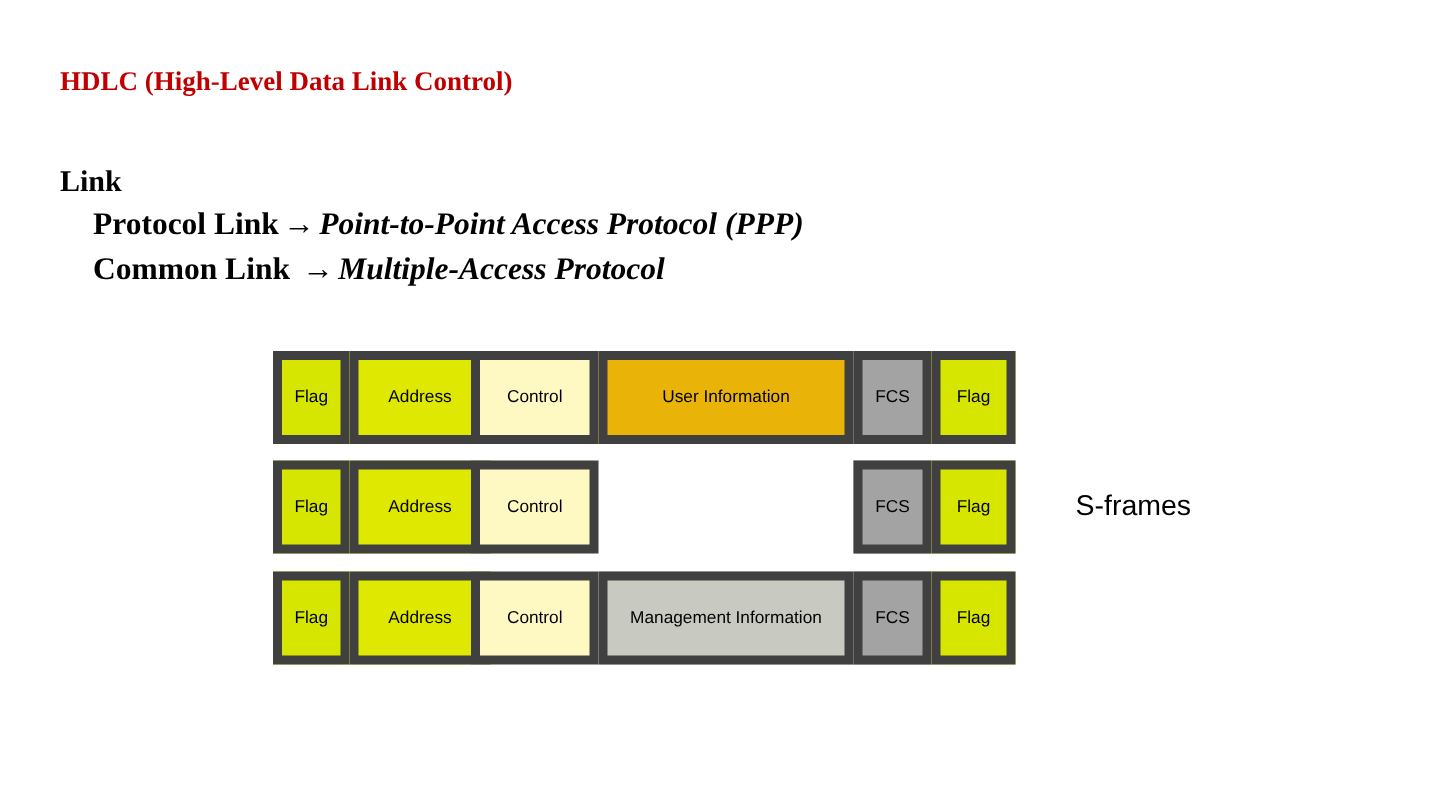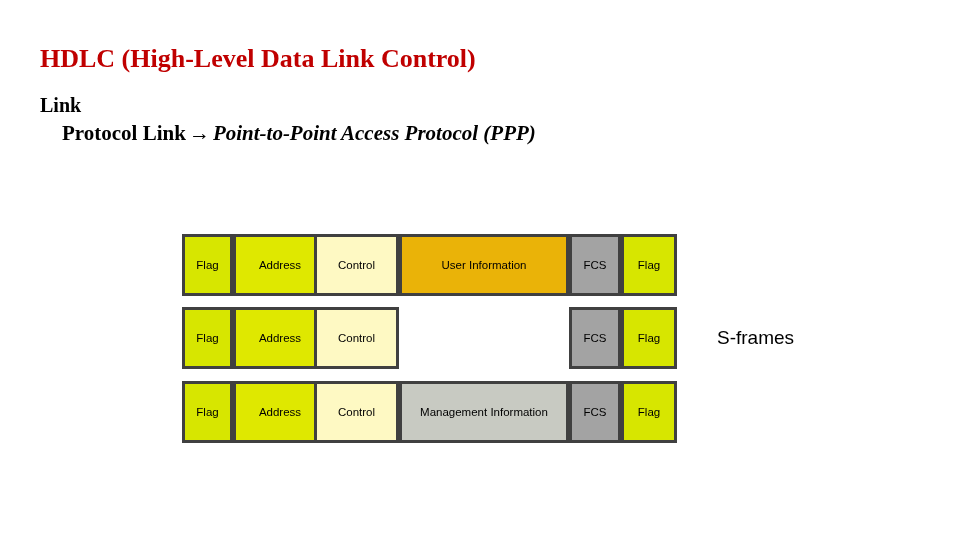--- a/index.html
+++ b/index.html
@@ -14,32 +14,32 @@
     overflow: hidden;
     position: relative;
   }
 
   
   .slide-title {
     position: absolute;
     left: 40px;
     top: 44px;
     font-family: "Liberation Serif", serif;
-    font-size: 26px;
+    font-size: 18px;
     font-weight: bold;
     color: #c00000;
     letter-spacing: 0px;
     white-space: nowrap;
   }
 
   
   .body-block {
     position: absolute;
     left: 40px;
-    top: 92px;
+    top: 108px;
     font-family: "Liberation Serif", serif;
     color: #000000;
   }
   .body-line-1 {
     font-size: 20px;
     font-weight: bold;
     line-height: 26px;
   }
   .body-line-2, .body-line-3 {
     font-size: 21px;
@@ -67,21 +67,21 @@
   }
   .row-1 { top: 0px; }
   .row-2 { top: 73px; }
   .row-3 { top: 147px; }
 
   .cell {
     position: absolute;
     top: 0;
     height: 62px;
     box-sizing: border-box;
-    border: 3px solid #404040;
+    border: 6px solid #404040;
     display: flex;
     align-items: center;
     justify-content: center;
     text-align: center;
     font-size: 11.5px;
     color: #000000;
     line-height: 14px;
     font-family: "Liberation Sans", sans-serif;
   }
   .cell.blank {
@@ -119,20 +119,23 @@
 </head>
 <body>
 
 <div class="slide-title">HDLC (High-Level Data Link Control)</div>
 
 <div class="body-block">
   <div class="body-line-1">Link</div>
   <div class="body-line-2">
     <span class="b-bold">Protocol Link</span><span class="arrow">→</span><span class="b-ital">Point-to-Point Access Protocol (PPP)</span>
   </div>
+  <div class="body-line-3">
+    <span class="b-bold">Common Link </span><span class="arrow">→</span><span class="b-ital">Multiple-Access Protocol</span>
+  </div>
 </div>
 
 <div class="diagram">
 
   <div class="frame-row row-1">
     <div class="cell c-flag col-flag1">Flag</div>
     <div class="cell c-address col-address">Address</div>
     <div class="cell c-control col-control">Control</div>
     <div class="cell c-info col-info">User Information</div>
     <div class="cell c-fcs col-fcs">FCS</div>

